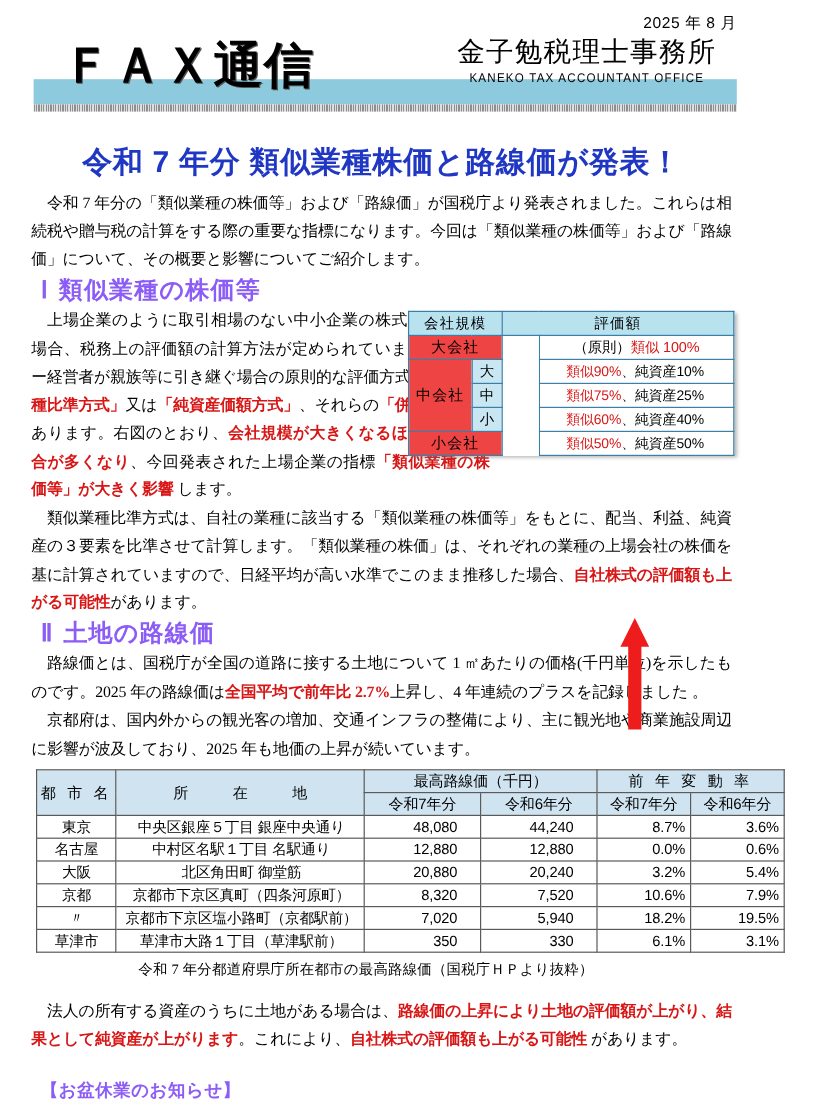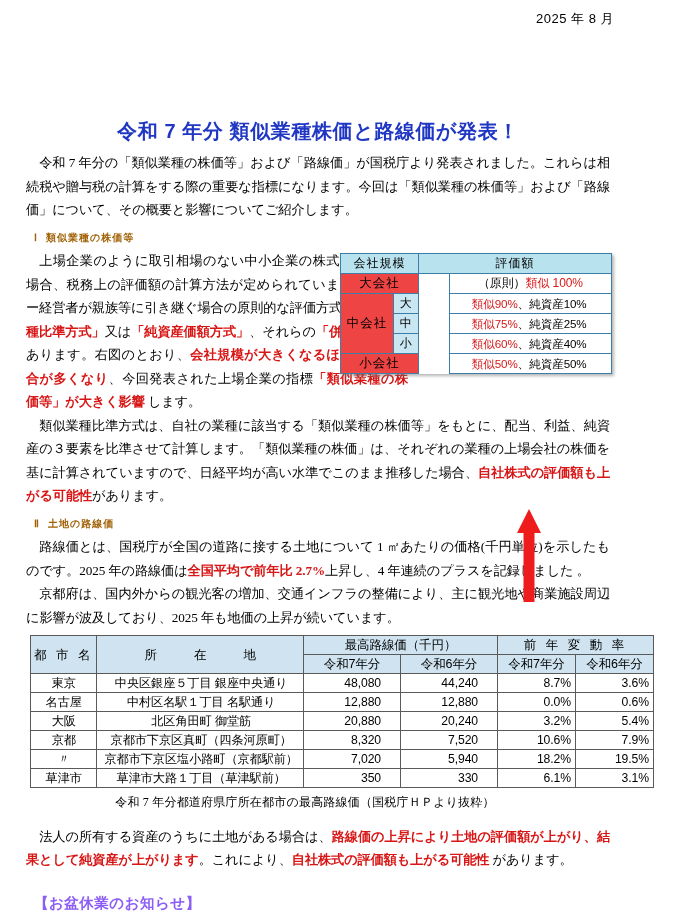--- a/index.html
+++ b/index.html
@@ -104,45 +104,45 @@
     font-family: "Liberation Sans", sans-serif;
     letter-spacing: 0.3px;
     padding-top: 7px;
   }
 
   
   .doc-title {
     text-align: center;
     color: #2037c4;
     font-weight: bold;
-    font-size: 20px;
+    font-size: 25px;
     letter-spacing: 0.6px;
     margin: 14px 0 6px 0;
     font-family: "Liberation Sans", sans-serif;
   }
 
   
   .content {
     margin: 0 26px 0 26px;
     font-size: 13.2px;
     line-height: 23.5px;
     letter-spacing: -0.1px;
     text-align: justify;
   }
   p.para {
     margin: 0 0 0 0;
     text-indent: 1em;
   }
   .sect-head {
-    color: #a16207;
+    color: #8b5cf6;
     font-weight: bold;
-    font-size: 10px;
+    font-size: 20px;
     letter-spacing: 1px;
     margin: 4px 0 0 8px;
-    font-family: Liberation Serif, serif;
+    font-family: Liberation Mono, monospace;
   }
   .sect-head .num { margin-right: 8px; }
   .red { color: #d81616; font-weight: bold; }
   .redn { color: #d81616; }
 
   
   .sec1-wrap { position: relative; }
   .sec1-text {
     width: 382px;
     font-size: 13.2px;
@@ -236,20 +236,29 @@
   .obon-body p { margin: 0; }
   .ind { text-indent: 1.2em; }
 </style>
 </head>
 <body>
 
 <div class="page">
 
   <div class="hdr">
     <div class="hdr-date">2025 年 8 月</div>
+    <div class="hdr-main">
+      <div class="band"></div>
+      <div class="band-shadow"></div>
+      <div class="fax-title">ＦＡＸ通信</div>
+      <div class="office-block">
+        <div class="office-jp">金子勉税理士事務所</div>
+        <div class="office-en">KANEKO TAX ACCOUNTANT OFFICE</div>
+      </div>
+    </div>
   </div>
 
   <div class="doc-title">令和 7 年分  類似業種株価と路線価が発表！</div>
 
   <div class="content">
 
     <p class="para">令和 7 年分の「類似業種の株価等」および「路線価」が国税庁より発表されました。これらは相続税や贈与税の計算をする際の重要な指標になります。今回は「類似業種の株価等」および「路線価」について、その概要と影響についてご紹介します。</p>
 
     <div class="sect-head">
       <span class="num">Ⅰ</span><span>類似業種の株価等</span>

